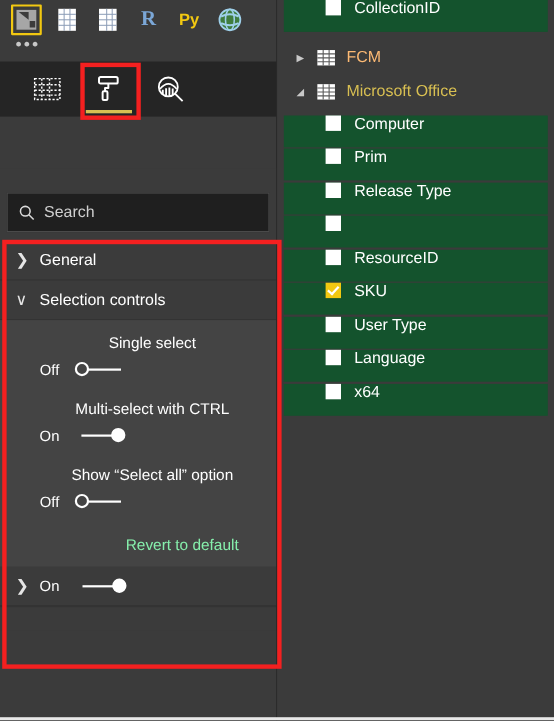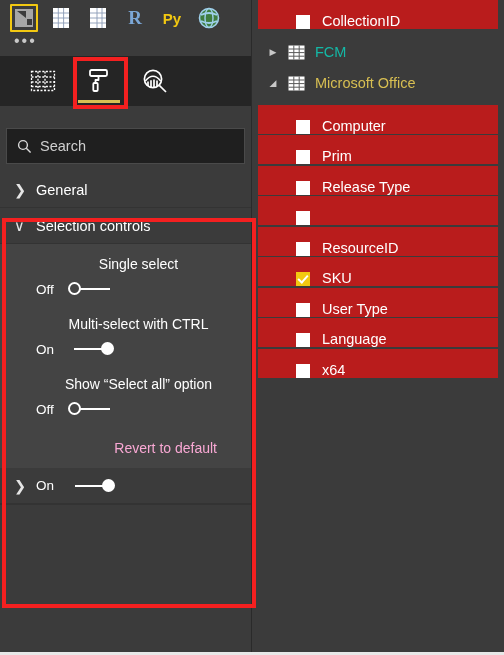--- a/index.html
+++ b/index.html
@@ -96,20 +96,21 @@
     right: -4px;
     height: 3px;
     background: #d8bf52;
   }
 
   
   .search-wrap {
     flex: 0 0 auto;
     padding: 22px 6px 8px 6px;
     background: #3b3b3b;
+    margin-top: 47px;
   }
   .search-box {
     display: flex;
     align-items: center;
     gap: 8px;
     background: #1f1f1f;
     border: 1px solid #4a4a4a;
     height: 36px;
     padding: 0 10px;
     cursor: text;
@@ -194,21 +195,21 @@
   }
   .switch.off .knob { left: 0; background: #444444; }
   .switch.on  .knob { right: 0; background: #ffffff; }
 
   .revert-row {
     display: flex;
     justify-content: flex-end;
     padding: 4px 34px 2px 0;
   }
   .revert-link {
-    color: #f9a8d4;
+    color: #86efac;
     font-size: 14px;
     cursor: pointer;
   }
 
   .section-header.with-toggle {
     justify-content: flex-start;
     gap: 11px;
   }
   .section-header.with-toggle .hdr-label { margin-right: 14px; }
 
@@ -222,23 +223,23 @@
   .right-pane {
     position: relative;
     width: 252px;
     height: 655px;
     background: #3b3b3b;
     padding: 0 6px;
     overflow: hidden;
   }
   .field-row {
     display: flex;
-    align-items: flex-end;
+    align-items: flex-start;
     height: 29px;
-    background: #b91c1c;
+    background: #14532d;
     margin-bottom: 1.5px;
     padding-left: 38px;
     gap: 12px;
     cursor: pointer;
   }
   .field-row .cb {
     width: 14px;
     height: 14px;
     background: #ffffff;
     flex: 0 0 auto;
@@ -273,21 +274,21 @@
     cursor: pointer;
   }
   .table-row .tcaret {
     width: 10px;
     color: #c8c8c8;
     font-size: 9px;
     flex: 0 0 auto;
     text-align: center;
   }
   .table-row .tname {
-    color: #14b8a6;
+    color: #fdba74;
     font-size: 14.5px;
     white-space: nowrap;
   }
   .table-row.selected .tname { color: #d8bf52; }
   .spacer-sm { height: 6px; }
 
   
   .annot {
     position: absolute;
     border: 4px solid #f42020;

